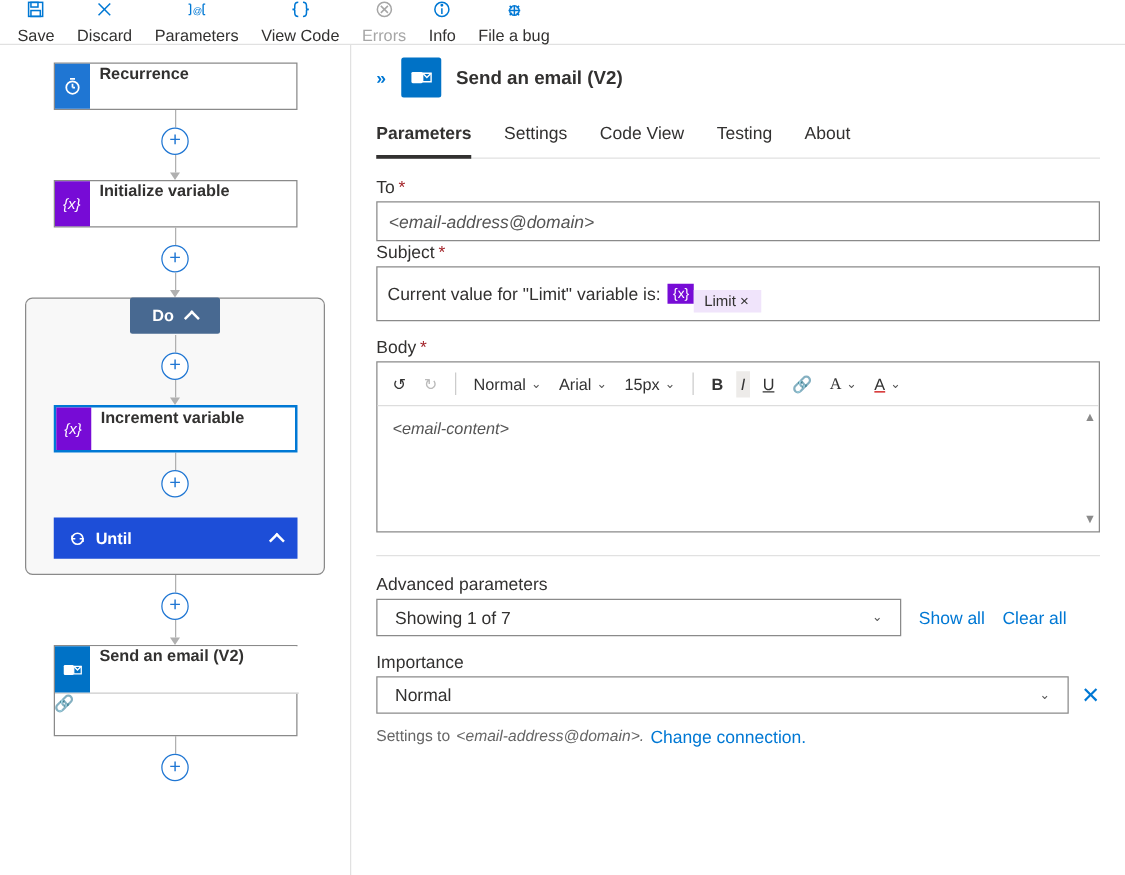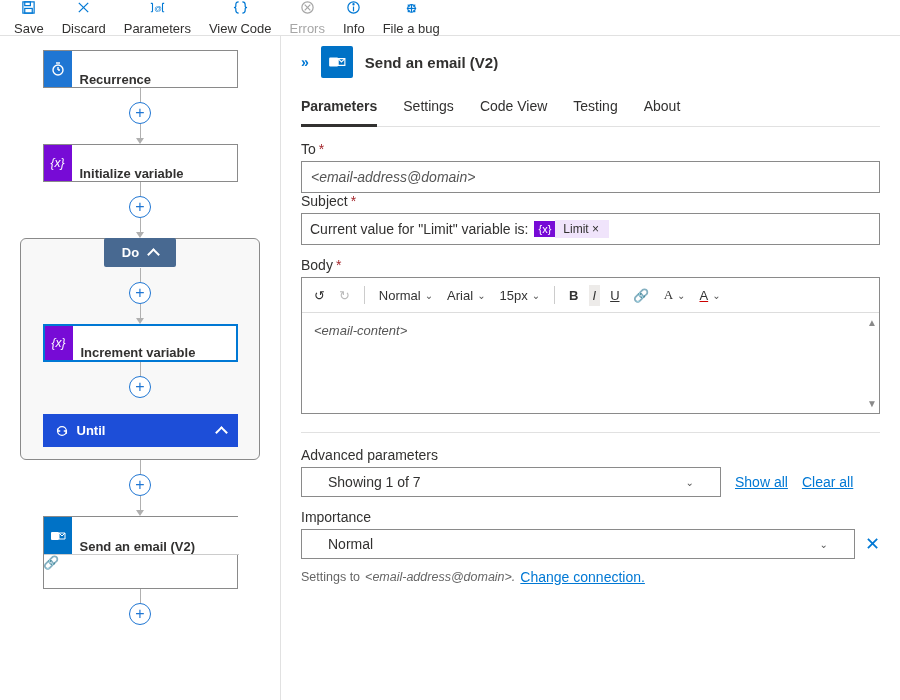--- a/index.html
+++ b/index.html
@@ -11,21 +11,21 @@
 .tb-item svg { width: 15px; height: 15px; }
 .tb-item.azure svg { stroke: #0078d4; color:#0078d4; }
 .tb-item.disabled svg { stroke: #a6a6a6; color:#a6a6a6 }
 
 .main { display: flex; height: 664px; }
 .canvas { width: 280px; position: relative; background: #fff; padding-top: 14px; overflow:hidden; }
 .panel { flex: 1; border-left: 1px solid #e1e1e1; padding: 10px 20px 0 20px; overflow-y:auto; }
 
 
 .col { display:flex; flex-direction:column; align-items:center; }
-.node { width: 195px; border: 1px solid #8a8a8a; background:#fff; display:flex; align-items:flex-end; height:38px; position:relative; }
+.node { width: 195px; border: 1px solid #8a8a8a; background:#fff; display:flex; align-items:flex-start; height:38px; position:relative; }
 .node .bar { width:28px; height:100%; display:flex; align-items:center; justify-content:center; }
 .node .lbl { font-weight:600; padding-left:8px; font-size:13px; }
 .recurrence .bar { background:#1f76d3; }
 .variable .bar { background:#770bd6; }
 .variable.sel { border:2px solid #0078d4; }
 .outlook .bar { background:#0072c6; }
 .outlook { border:2px solid #0078d4; }
 .outlook-wrap { width:195px; border:1px solid #8a8a8a; padding-bottom:18px; position:relative; }
 
 .conn { width:1px; background:#b0b0b0; height:14px; }
@@ -47,36 +47,36 @@
 .tabs { display:flex; gap:26px; border-bottom:1px solid #e1e1e1; font-size:14px; margin-bottom:14px; }
 .tab { padding:6px 0 10px 0; cursor:pointer; color:#323130; }
 .tab.active { font-weight:600; border-bottom:3px solid #323130; margin-bottom:-1px; }
 
 .fld-lbl { font-size:14px; margin-bottom:4px; }
 .req { color:#a4262c; margin-left:3px; }
 .input { width:100%; border:1px solid #8a8a8a; padding:7px 9px; font-size:14px; font-style:italic; color:#555; background:#fff; }
 .subject-box { width:100%; border:1px solid #8a8a8a; padding:6px 8px; display:flex; align-items:center; gap:6px; margin-bottom:12px; font-size:14px; }
 .token { display:inline-flex; align-items:center; gap:0; font-size:12px; }
 .token .ticon { background:#770bd6; color:#fff; padding:2px 4px; font-size:11px; }
-.token .tlbl { background:#f0e4fb; padding:2px 10px 2px 8px; color:#323130; }
+.token .tlbl { background:#f0e4fb; padding:2px 10px 2px 8px; color:#323130;margin-top:12px; }
 
 .editor { border:1px solid #8a8a8a; margin-bottom:18px; }
 .etoolbar { display:flex; align-items:center; gap:6px; border-bottom:1px solid #ddd; padding:6px 8px; font-size:13px; color:#333; flex-wrap:wrap; }
 .et-sep { width:1px; height:18px; background:#ccc; margin:0 4px; }
 .et-btn { padding:3px 4px; cursor:pointer; display:inline-flex; align-items:center; gap:4px; }
 .et-btn.sel { background:#edebe9; }
 .ebody { padding:10px 12px; min-height:100px; font-style:italic; color:#555; position:relative; }
 .scroll-tri { position:absolute; right:2px; font-size:10px; color:#8a8a8a; }
 
 .divider { border-top:1px solid #e1e1e1; margin:6px 0 14px 0; }
 
 .adv-row { display:flex; align-items:center; gap:14px; margin-bottom:12px; }
-.select { border:1px solid #8a8a8a; padding:6px 26px; display:flex; justify-content:space-between; align-items:center; background:#fff; font-size:14px; cursor:pointer; }
+.select { border:1px solid #8a8a8a; padding:6px 14px; display:flex; justify-content:space-between; align-items:center; background:#fff; font-size:14px; cursor:pointer; }
 .adv-sel { width:420px; }
-.link { color:#0078d4; cursor:pointer; font-size:14px;text-decoration:underline; }
+.link { color:#0078d4; cursor:pointer; font-size:14px; }
 .imp-row { display:flex; align-items:center; gap:10px; }
 .imp-sel { flex:1; }
 .xmark { color:#0078d4; font-size:18px; cursor:pointer; }
 
 .conn-txt { font-size:12.5px; color:#666; margin-top:10px; display:flex; gap:5px; align-items:center; }
 .conn-txt .em { font-style:italic; }
 .svg-ico { width:16px; height:16px; }
 .caret { font-size:10px; color:#555; }
 </style>
 </head>

